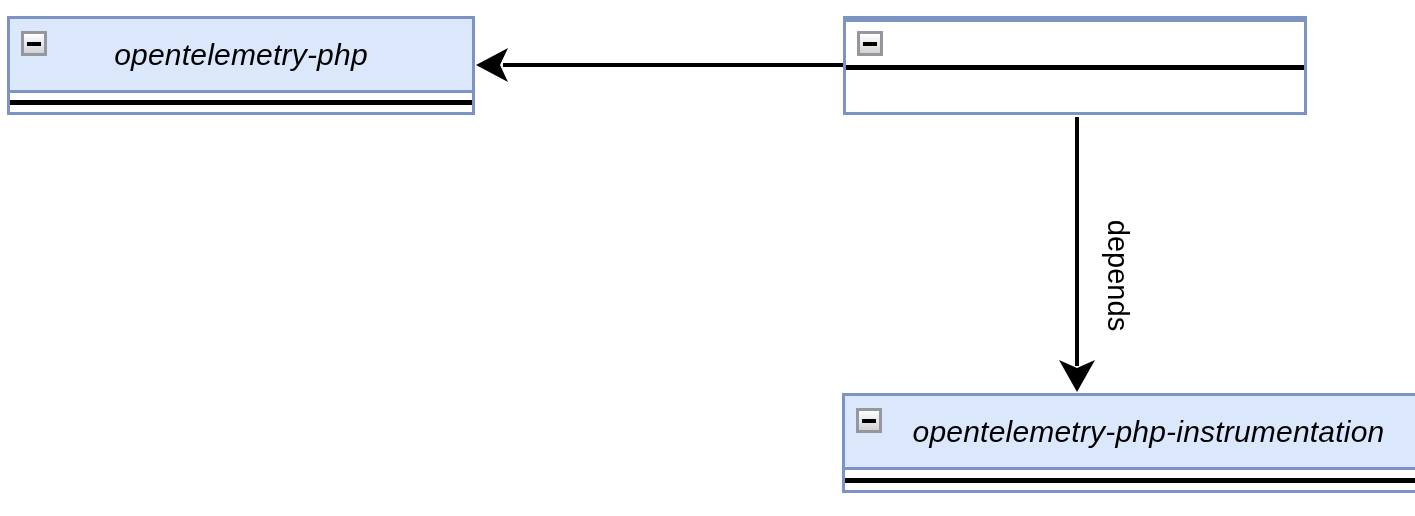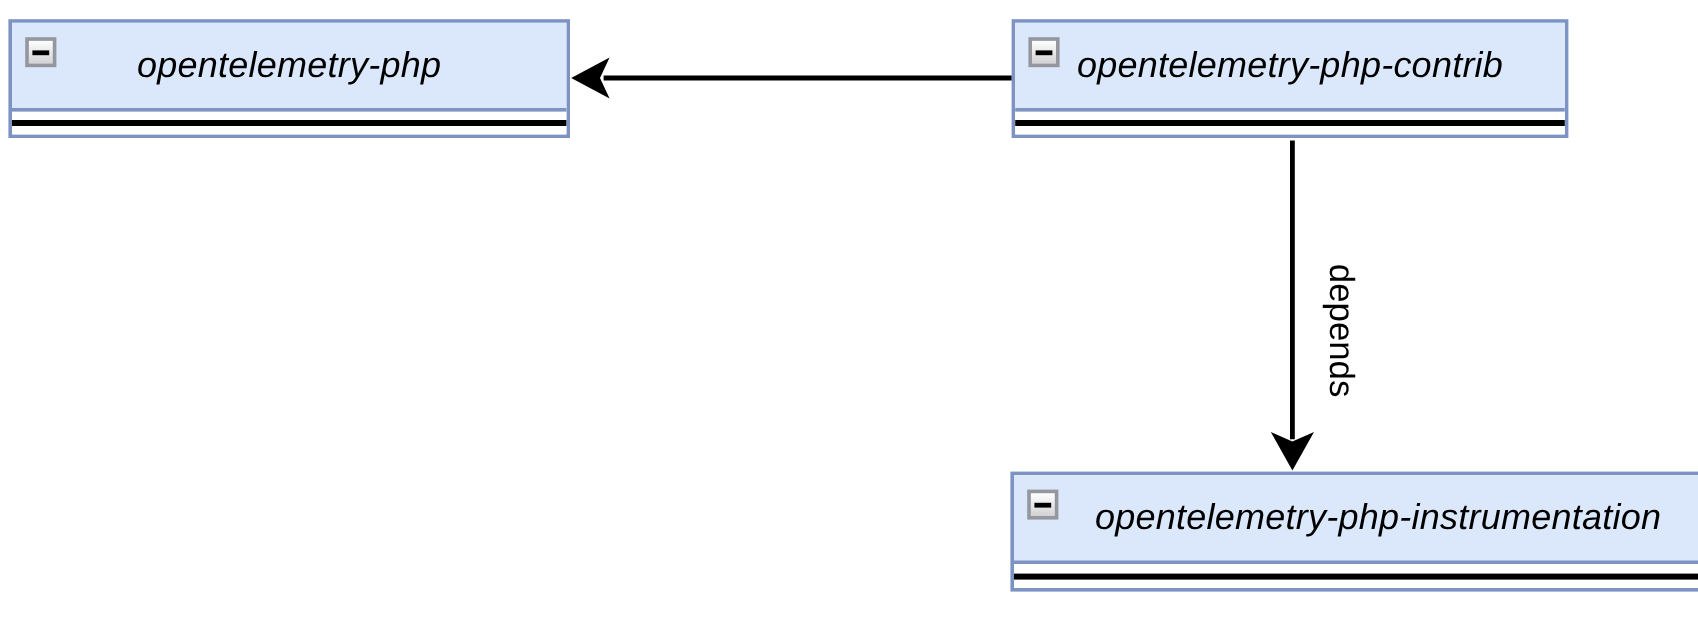--- a/index.html
+++ b/index.html
@@ -115,23 +115,20 @@
     </div>
     <div class="node-compartment">
       <div class="compartment-line"></div>
     </div>
     <div class="collapse-btn">
       <span class="minus-bar"></span>
     </div>
   </div>
 
   <div class="node" style="left:843px; top:16px; width:464px; height:99px;">
-    <div class="node-title">
-      <span class="node-label">opentelemetry-php-contrib</span>
-    </div>
     <div class="node-compartment">
       <div class="compartment-line"></div>
     </div>
     <div class="collapse-btn">
       <span class="minus-bar"></span>
     </div>
   </div>
 
   <div class="node" style="left:842px; top:393px; width:613px; height:100px;">
     <div class="node-title">

